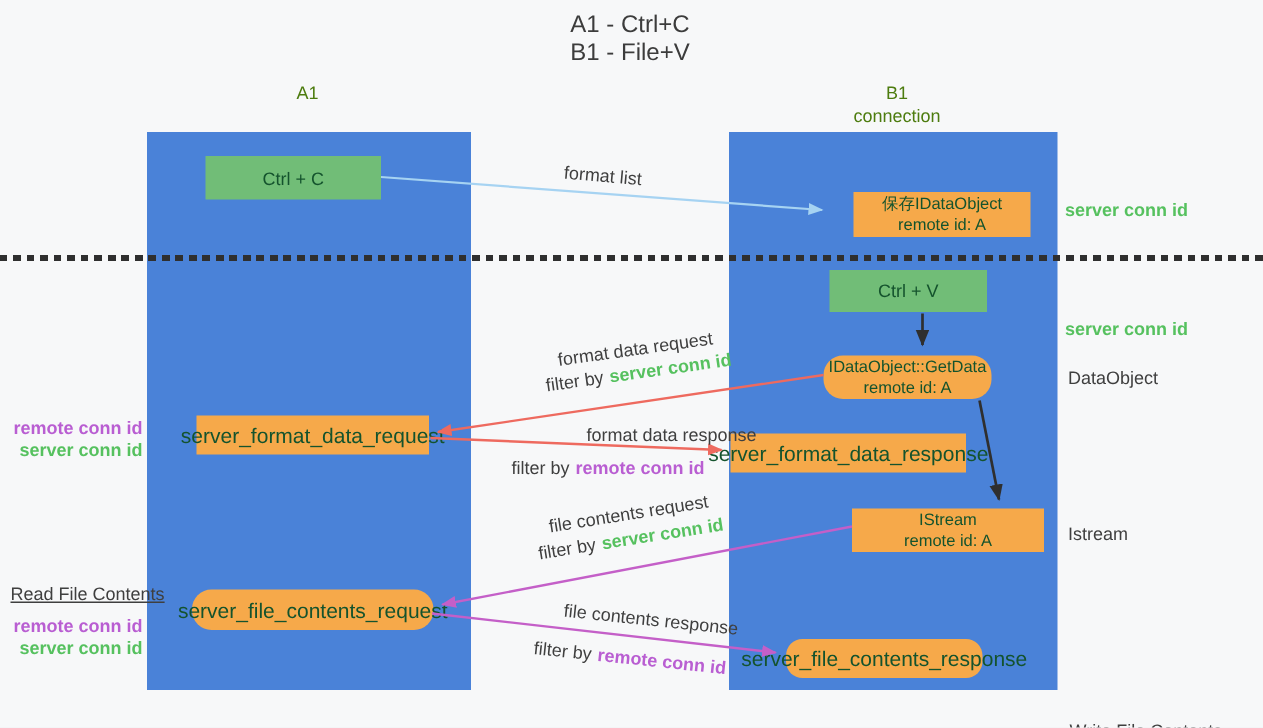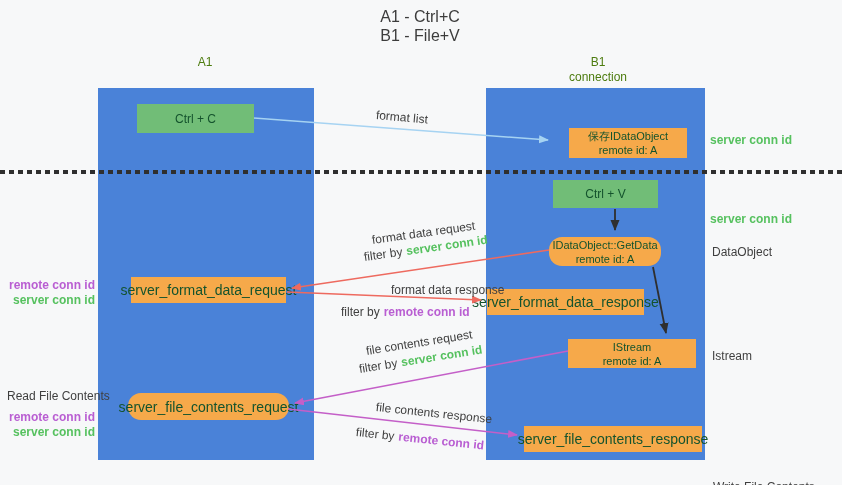--- a/index.html
+++ b/index.html
@@ -77,21 +77,21 @@
 
   <div class="abs node orange" style="left:568px;top:339px;width:128px;height:29px;">
     <div class="l2">IStream</div>
     <div class="l2">remote id: A</div>
   </div>
 
   <div class="abs node orange small" style="left:128px;top:393px;width:161px;height:27px;border-radius:13px;">
     <div>server_file_contents_request</div>
   </div>
 
-  <div class="abs node orange small" style="left:524px;top:426px;width:178px;height:26px;">
+  <div class="abs node orange small" style="left:524px;top:426px;width:131px;height:26px;border-radius:11px;">
     <div>server_file_contents_response</div>
   </div>
 
   <svg class="arrows" width="842" height="485">
     <defs>
       <marker id="mblue" markerWidth="11" markerHeight="9" refX="9" refY="4" orient="auto" markerUnits="userSpaceOnUse">
         <path d="M0,0 L10,4 L0,8 Z" fill="#a6d3f2"></path>
       </marker>
       <marker id="mblack" markerWidth="12" markerHeight="10" refX="10" refY="4.5" orient="auto" markerUnits="userSpaceOnUse">
         <path d="M0,0 L11,4.5 L0,9 Z" fill="#2f2f2f"></path>
@@ -132,21 +132,21 @@
   <div class="abs alabel" style="left:376px;top:400px;transform:rotate(6deg);">file contents response</div>
   <div class="abs alabel" style="left:356px;top:425px;transform:rotate(6deg);">
     <span class="pfx">filter by</span><span class="key-remote">remote conn id</span>
   </div>
 
   <div class="abs sidegroup" style="left:0;top:278px;">
     <div class="key-remote">remote conn id</div>
     <div class="key-server">server conn id</div>
   </div>
 
-  <div class="abs rlabel" style="left:7px;top:389px;">Read File Contents</div>
+  <div class="abs rlabel" style="left:7px;top:389px;text-decoration:underline;">Read File Contents</div>
 
   <div class="abs sidegroup" style="left:0;top:410px;">
     <div class="key-remote">remote conn id</div>
     <div class="key-server">server conn id</div>
   </div>
 
   <div class="abs rkey key-server" style="left:710px;top:133px;">server conn id</div>
   <div class="abs rkey key-server" style="left:710px;top:212px;">server conn id</div>
   <div class="abs rlabel" style="left:712px;top:245px;">DataObject</div>
   <div class="abs rlabel" style="left:712px;top:349px;">Istream</div>

